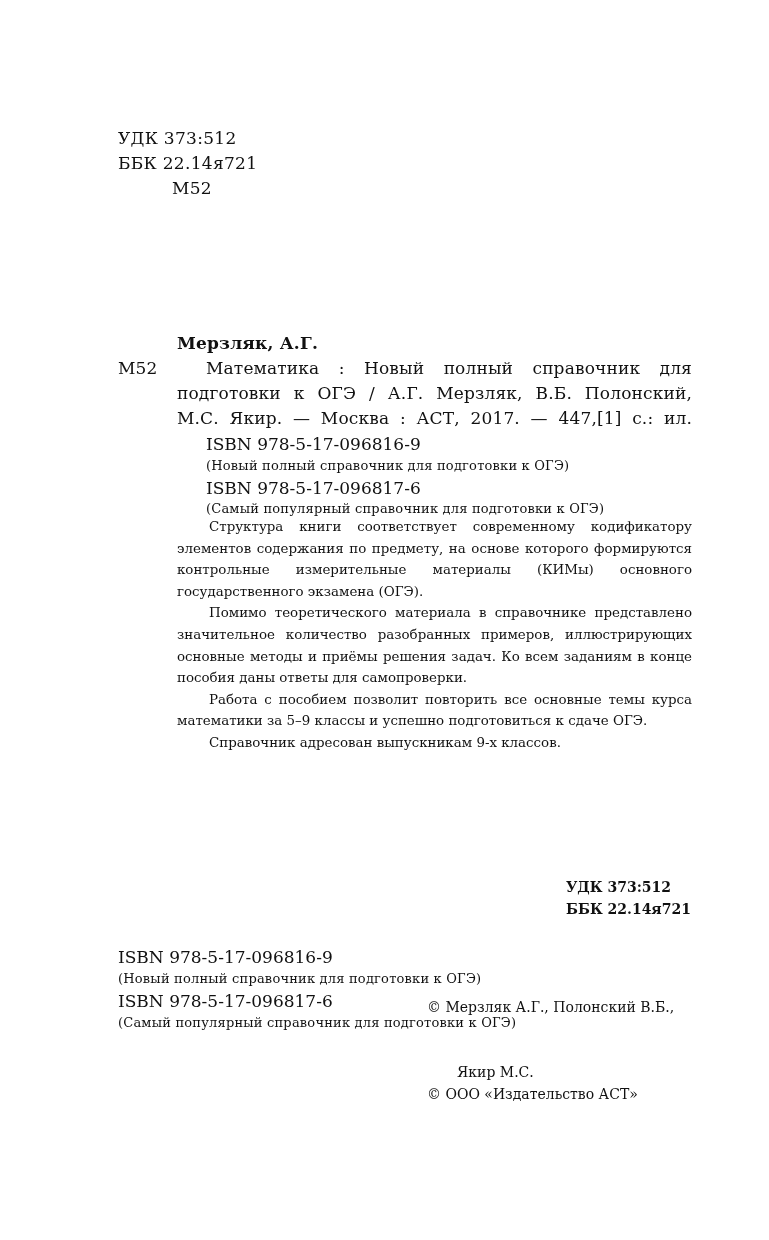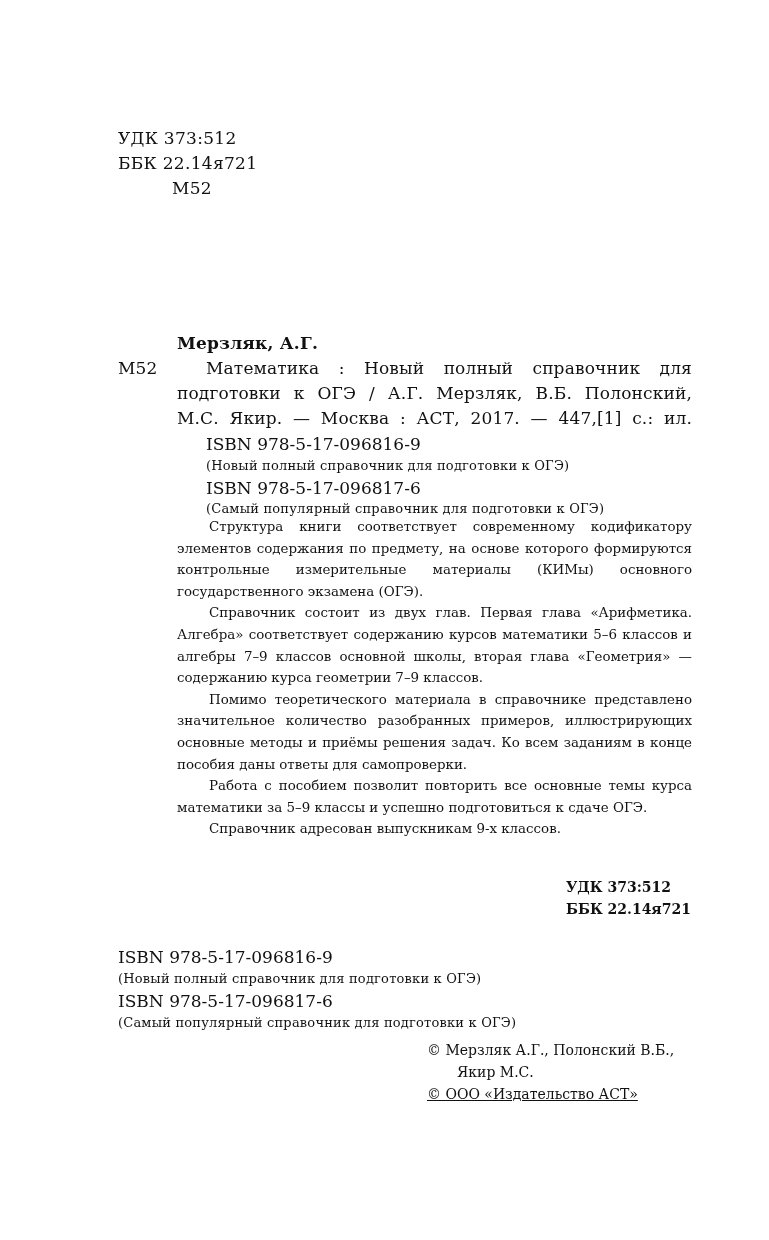--- a/index.html
+++ b/index.html
@@ -44,29 +44,28 @@
 <div class="abs cardline" style="left:177px; top:383px; width:515px; text-align:justify; text-align-last:justify;">подготовки к ОГЭ / А.Г. Мерзляк, В.Б. Полонский,</div>
 <div class="abs cardline" style="left:177px; top:408px; width:515px; text-align:justify; text-align-last:justify;">М.С. Якир. — Москва : АСТ, 2017. — 447,[1] с.: ил.</div>
 
 <div class="abs isbn-big" style="left:206px; top:434px;">ISBN 978-5-17-096816-9</div>
 <div class="abs isbn-note" style="left:206px; top:458px;">(Новый полный справочник для подготовки к ОГЭ)</div>
 <div class="abs isbn-big" style="left:206px; top:478px;">ISBN 978-5-17-096817-6</div>
 <div class="abs isbn-note" style="left:206px; top:501px;">(Самый популярный справочник для подготовки к ОГЭ)</div>
 
 <div class="anno">
   <p>Структура книги соответствует современному кодификатору элементов содержания по предмету, на основе которого формируются контрольные измерительные материалы (КИМы) основного государственного экзамена (ОГЭ).</p>
-  <p>Справочник состоит из двух глав. Первая глава «Арифметика. Алгебра» соответствует содержанию курсов математики 5–6 классов и алгебры 7–9 классов основной школы, вторая глава «Геометрия» — содержанию курса геометрии 7–9 классов.</p>
   <p>Помимо теоретического материала в справочнике представлено значительное количество разобранных примеров, иллюстрирующих основные методы и приёмы решения задач. Ко всем заданиям в конце пособия даны ответы для самопроверки.</p>
   <p>Работа с пособием позволит повторить все основные темы курса математики за 5–9 классы и успешно подготовиться к сдаче ОГЭ.</p>
   <p>Справочник адресован выпускникам 9-х классов.</p>
 </div>
 
 <div class="abs cls-right" style="left:566px; top:876px;">УДК 373:512</div>
 <div class="abs cls-right" style="left:566px; top:898px;">ББК 22.14я721</div>
 
 <div class="abs isbn-big" style="left:118px; top:947px;">ISBN 978-5-17-096816-9</div>
 <div class="abs isbn-note" style="left:118px; top:971px;">(Новый полный справочник для подготовки к ОГЭ)</div>
 <div class="abs isbn-big" style="left:118px; top:991px;">ISBN 978-5-17-096817-6</div>
 <div class="abs isbn-note" style="left:118px; top:1015px;">(Самый популярный справочник для подготовки к ОГЭ)</div>
 
-<div class="abs copyright" style="left:427px; top:1039px;">© Мерзляк А.Г., Полонский В.Б.,</div>
+<div class="abs copyright" style="left:427px; top:996px;">© Мерзляк А.Г., Полонский В.Б.,</div>
 <div class="abs copyright" style="left:457px; top:1061px;">Якир М.С.</div>
-<div class="abs copyright" style="left:427px; top:1083px;text-decoration:underline;">© ООО «Издательство АСТ»</div>
+<div class="abs copyright" style="left:427px; top:1083px;">© ООО «Издательство АСТ»</div>
 
 </body></html>

